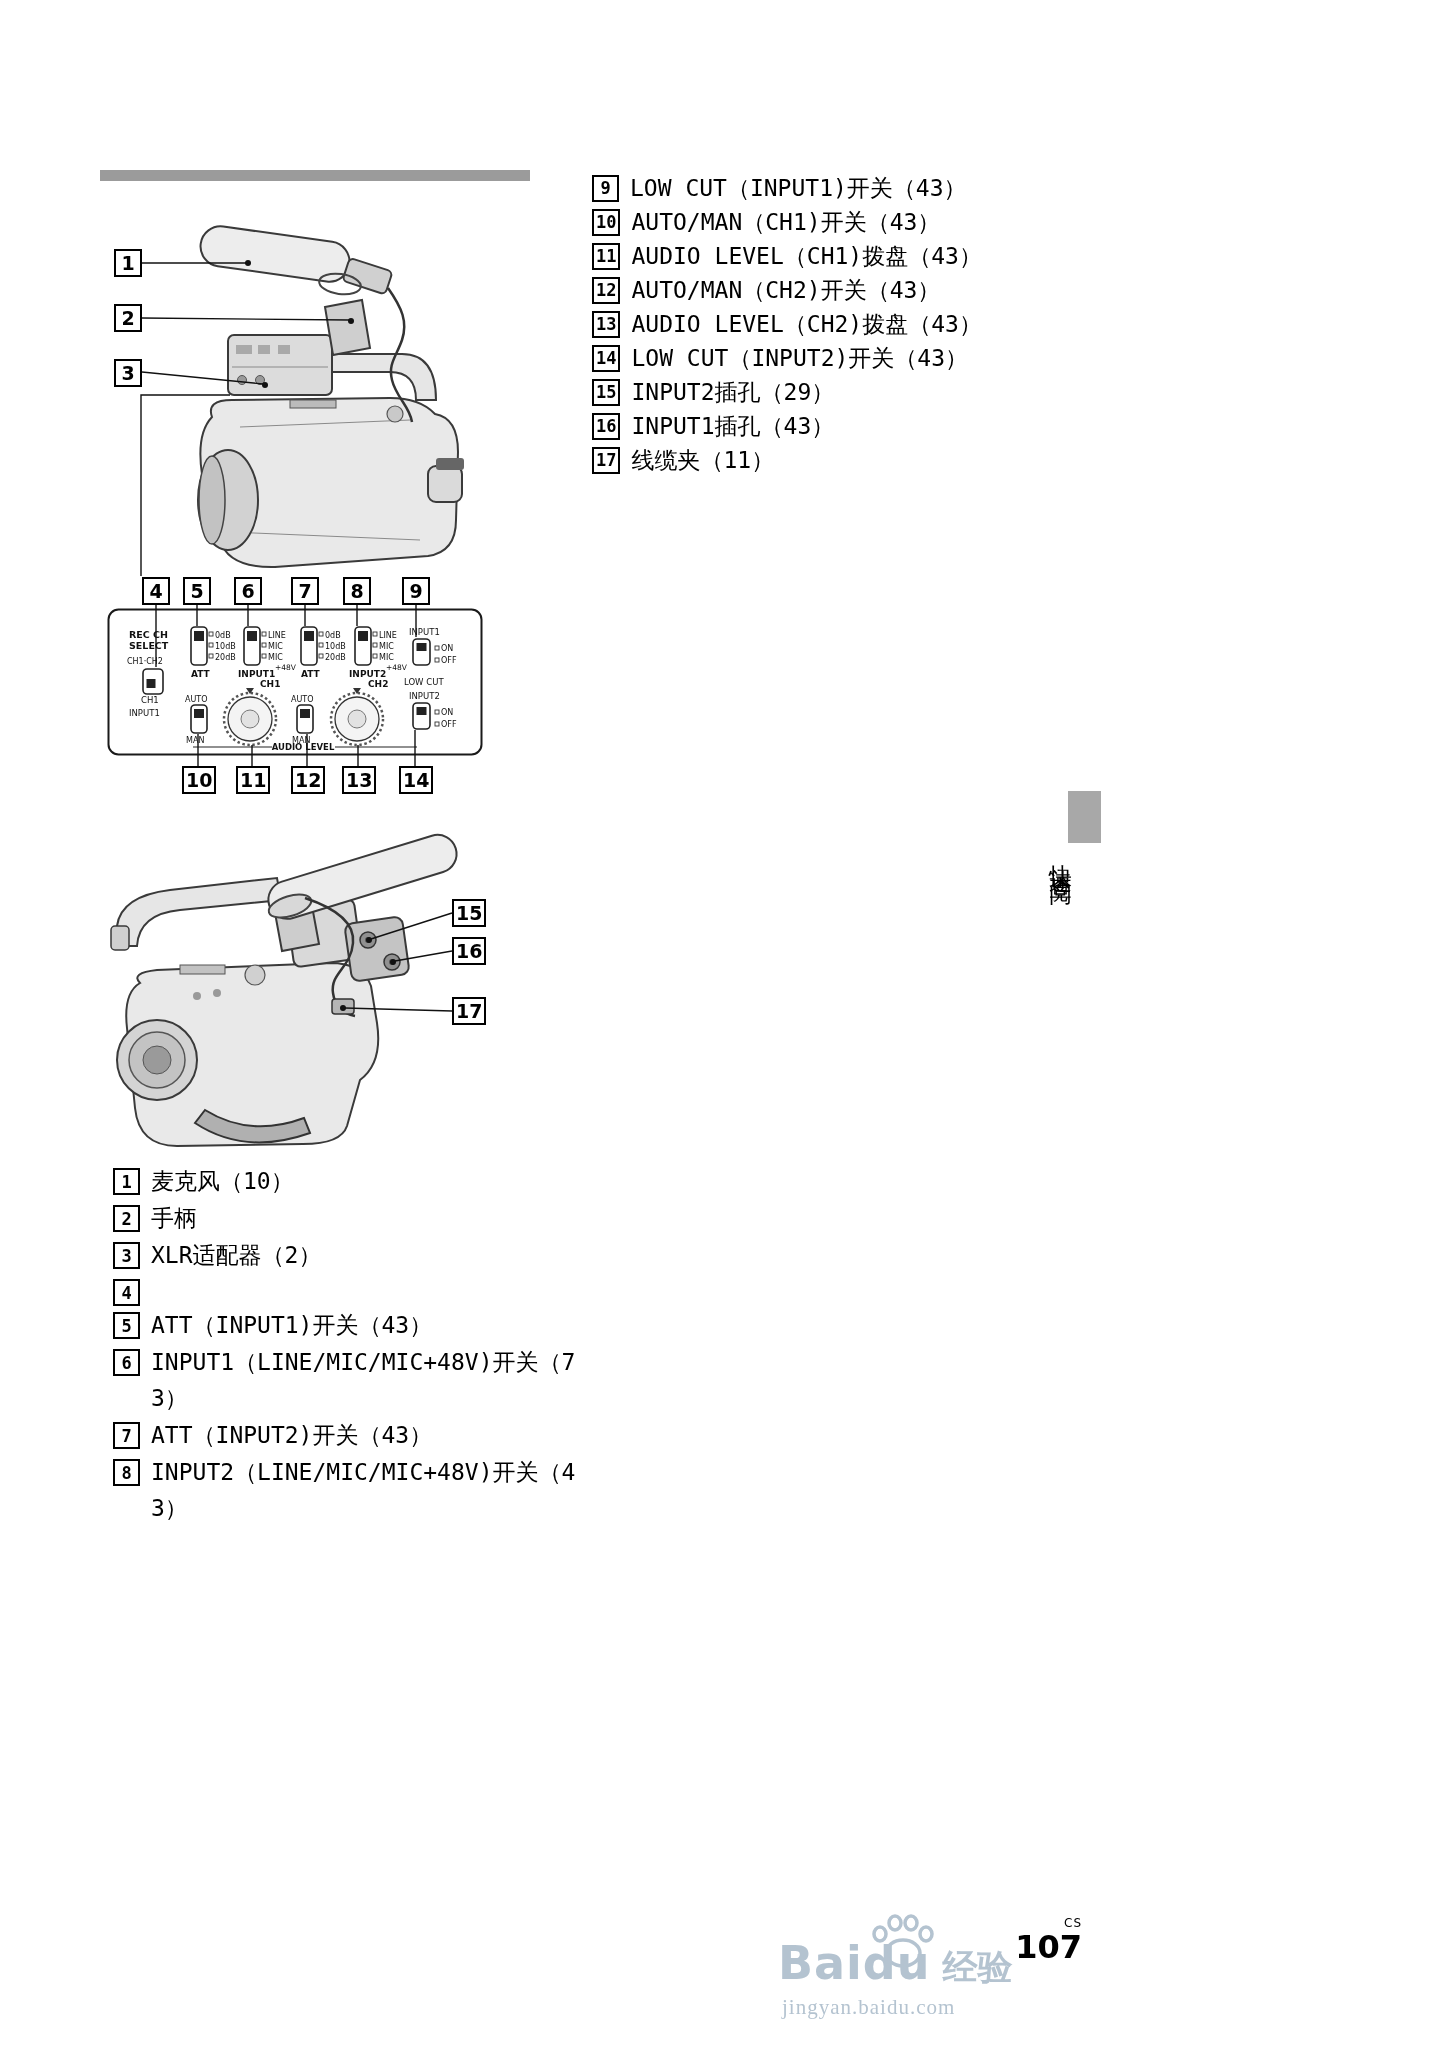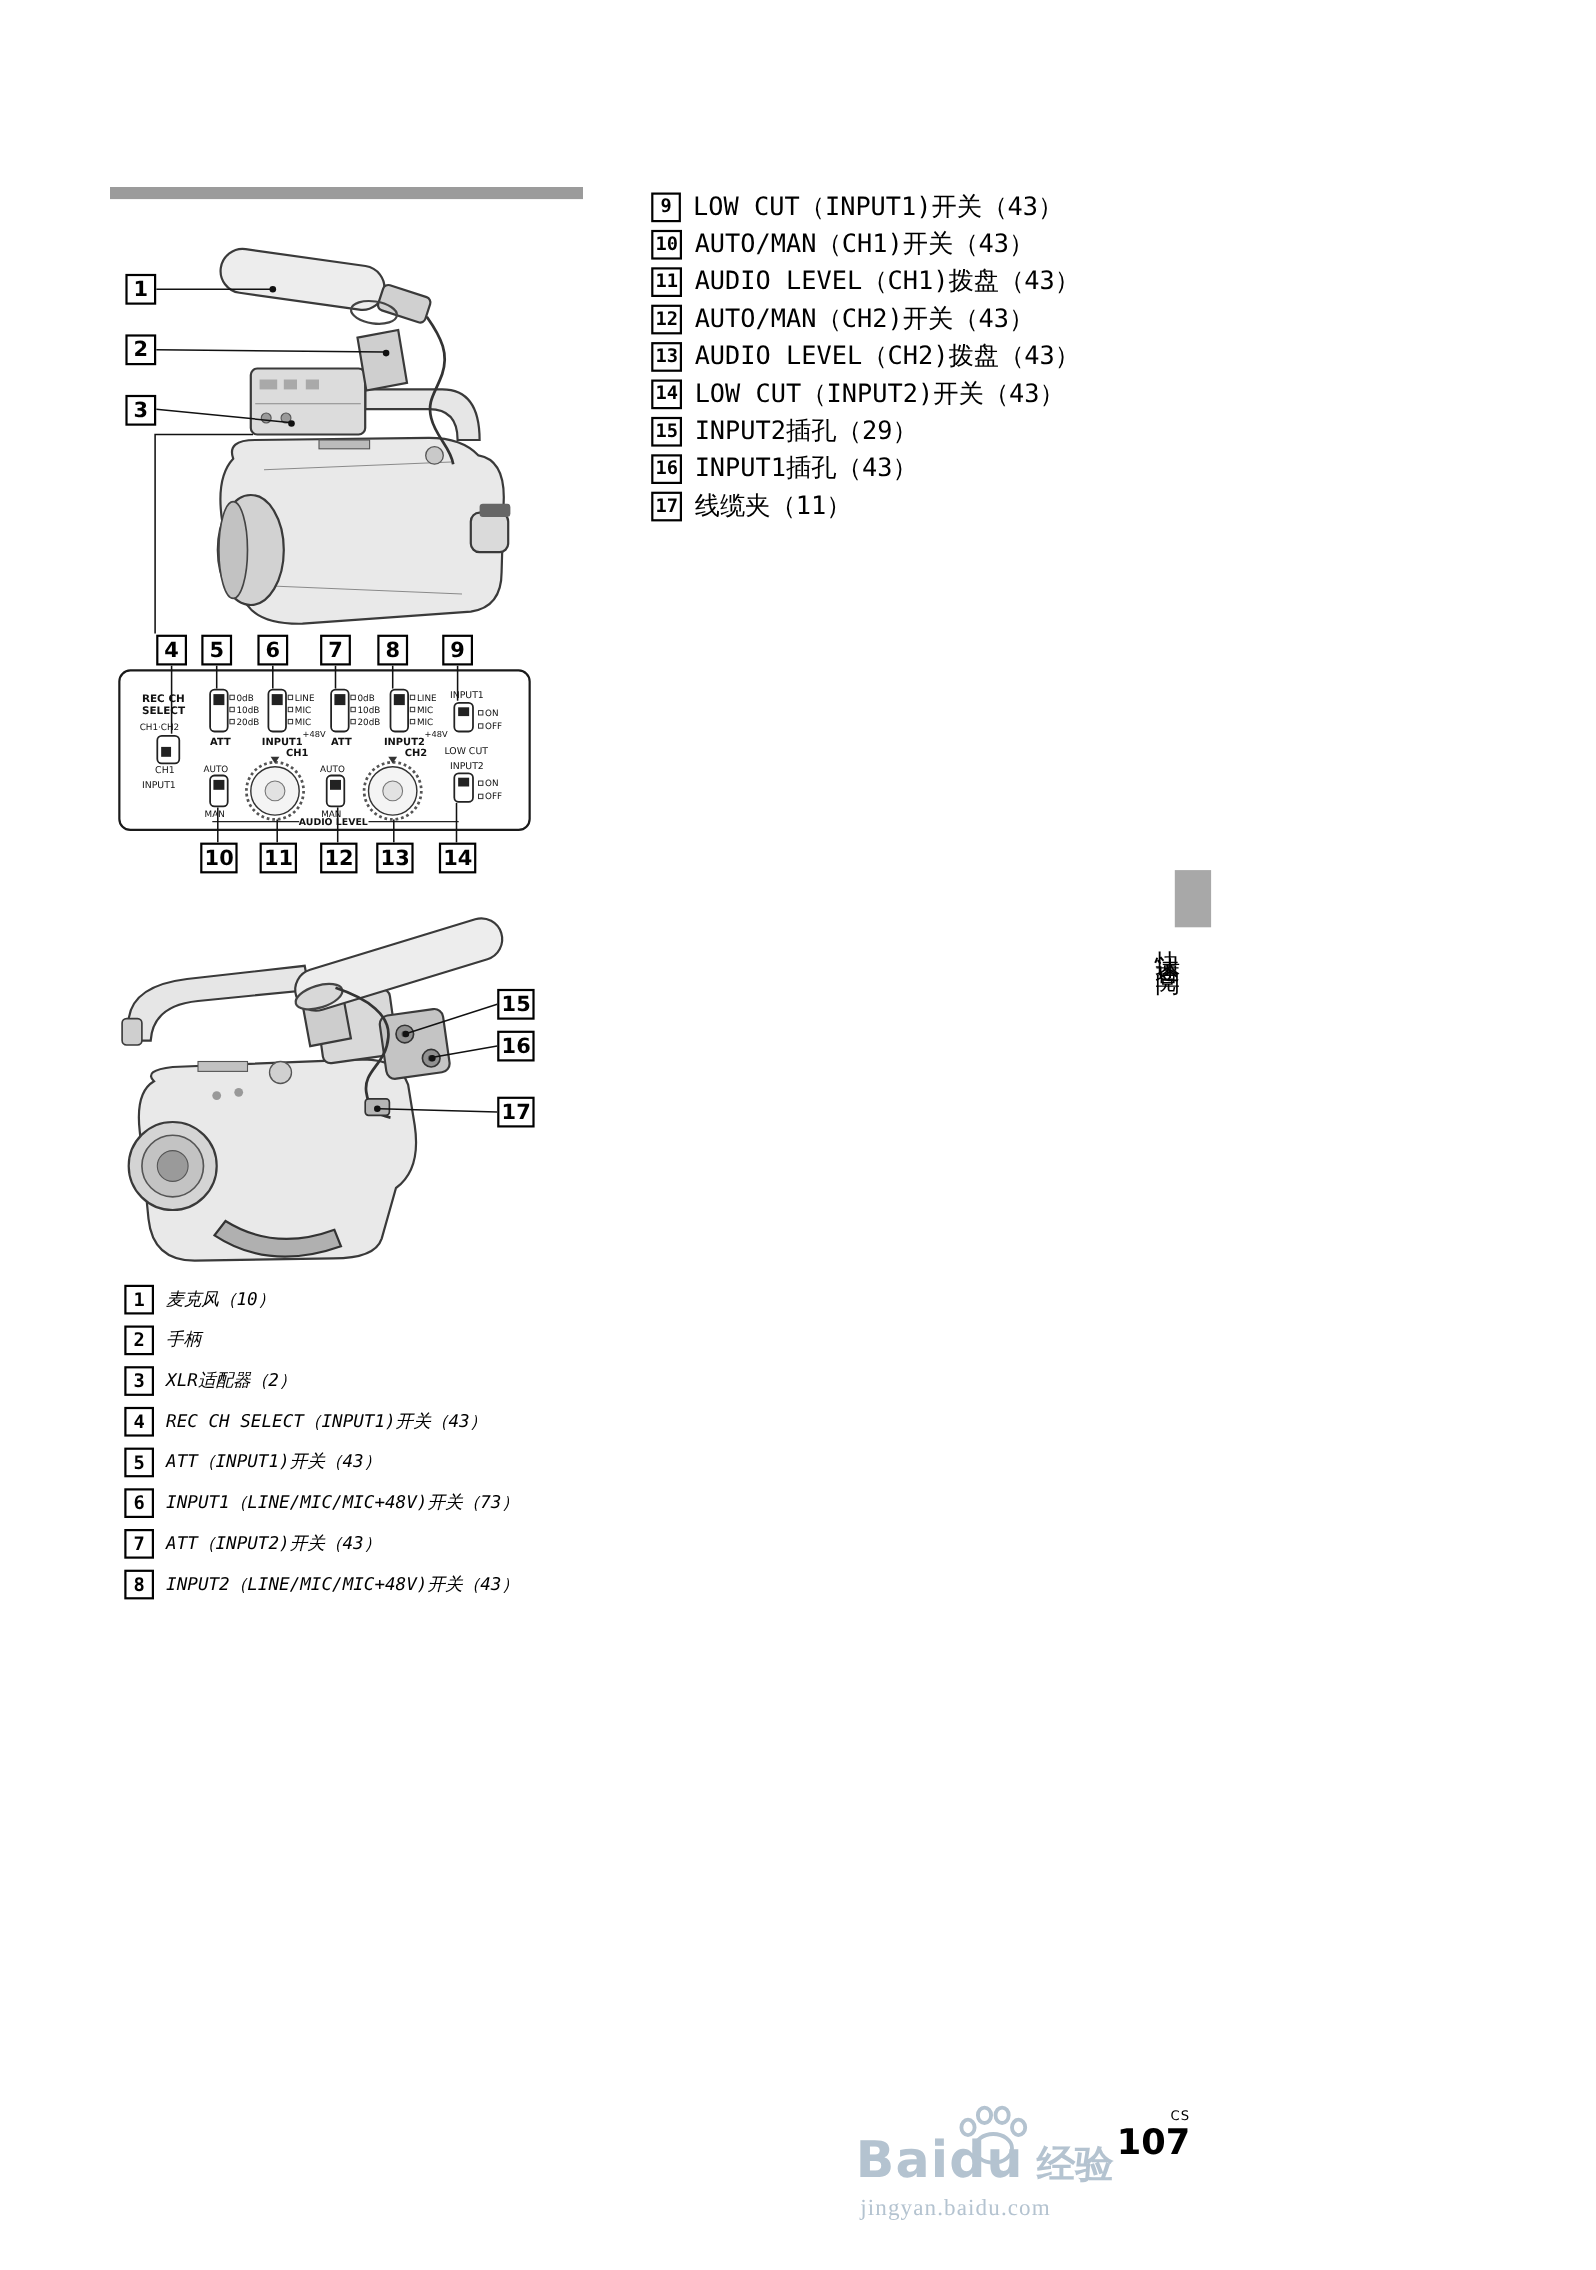--- a/index.html
+++ b/index.html
@@ -14,21 +14,21 @@
   
   .list{position:absolute;z-index:4;}
   .list-item{display:flex;align-items:flex-start;}
   .rl .list-item{height:34px;align-items:center;}
   .bl .list-item{margin-bottom:1px;}
   .numbox{border:2px solid #000;height:27px;min-width:27px;padding:0 2px;box-sizing:border-box;
           display:inline-flex;align-items:center;justify-content:center;flex:none;
           font:bold 17px "DejaVu Sans Mono",monospace;margin-right:11px;background:#fff;}
   .bl .numbox{margin-top:5px;}
   .itext{font-size:23px;line-height:34px;white-space:nowrap;}
-  .bl .itext{font-size:16px;line-height:36px;max-width:448px;white-space:normal;word-break:break-all;font-style:italic;}
+  .bl .itext{font-size:23px;line-height:36px;max-width:448px;white-space:normal;word-break:break-all;}
   
   .sidetab{position:absolute;left:1068px;top:791px;width:33px;height:52px;background:#a8a8a8;}
   .vlabel{position:absolute;left:1046px;top:846px;writing-mode:vertical-rl;font-size:23px;
           letter-spacing:6px;font-family:"DejaVu Sans",sans-serif;}
   .pagenum{position:absolute;left:1000px;top:1916px;width:82px;text-align:right;
            font-family:"DejaVu Sans","Liberation Sans",sans-serif;}
   .pagenum .cs{display:block;font-size:12px;letter-spacing:1px;}
   .pagenum .num{display:block;font-size:32px;font-weight:bold;line-height:34px;}
   
   .wm{position:absolute;left:778px;top:1936px;color:#b4c3d0;z-index:2;
@@ -325,21 +325,20 @@
     <div class="list-item">
         <span class="numbox">2</span>
         <span class="itext">手柄</span>
       </div>
     <div class="list-item">
         <span class="numbox">3</span>
         <span class="itext">XLR适配器（2）</span>
       </div>
     <div class="list-item">
         <span class="numbox">4</span>
-        <span class="itext">REC CH SELECT（INPUT1)开关（43）</span>
       </div>
     <div class="list-item">
         <span class="numbox">5</span>
         <span class="itext">ATT（INPUT1)开关（43）</span>
       </div>
     <div class="list-item">
         <span class="numbox">6</span>
         <span class="itext">INPUT1（LINE/MIC/MIC+48V)开关（73）</span>
       </div>
     <div class="list-item">

